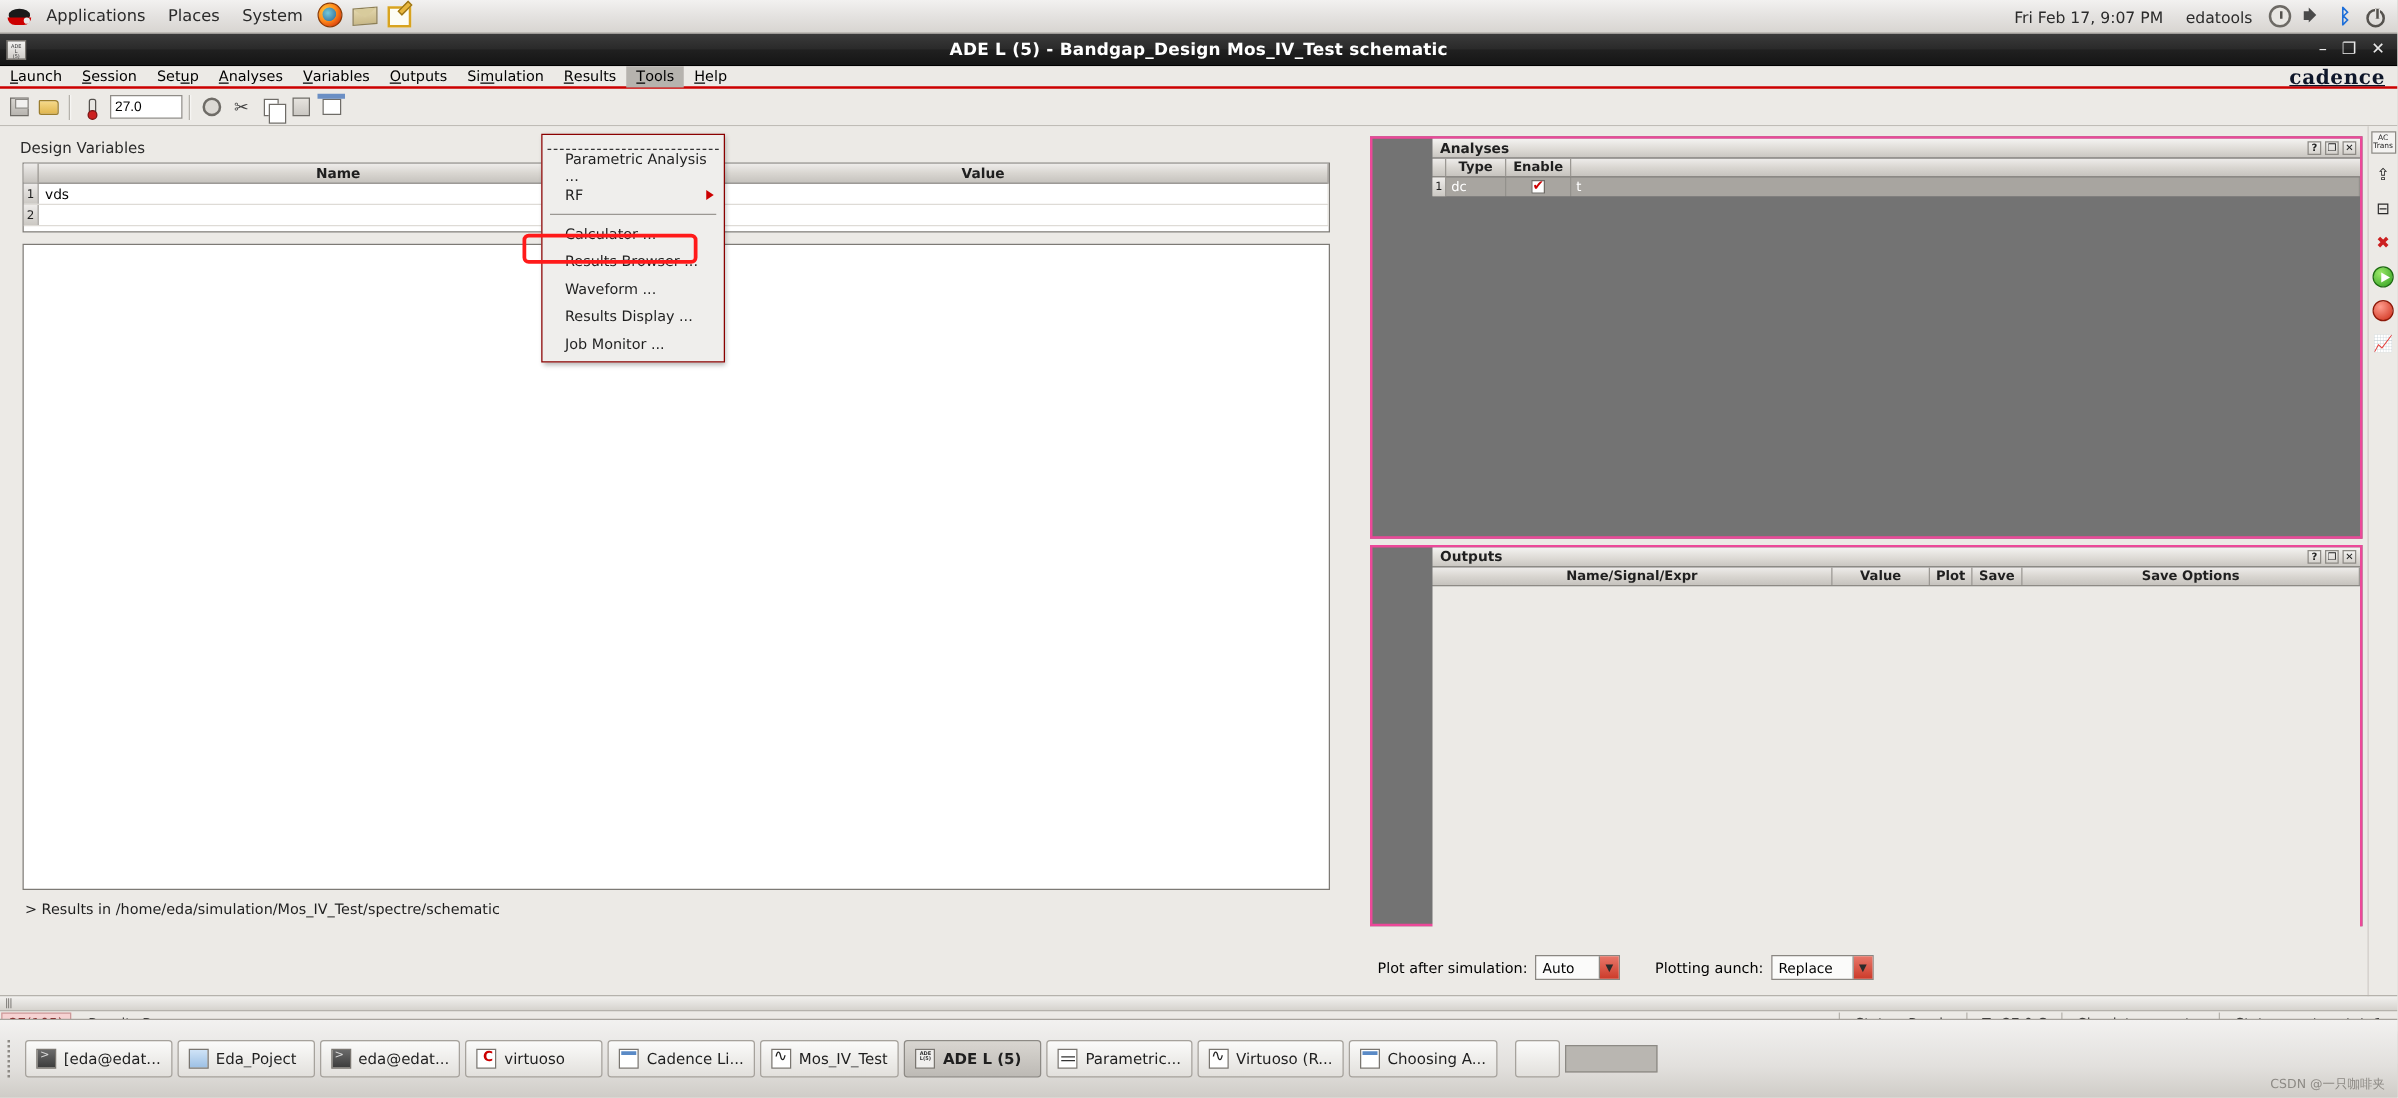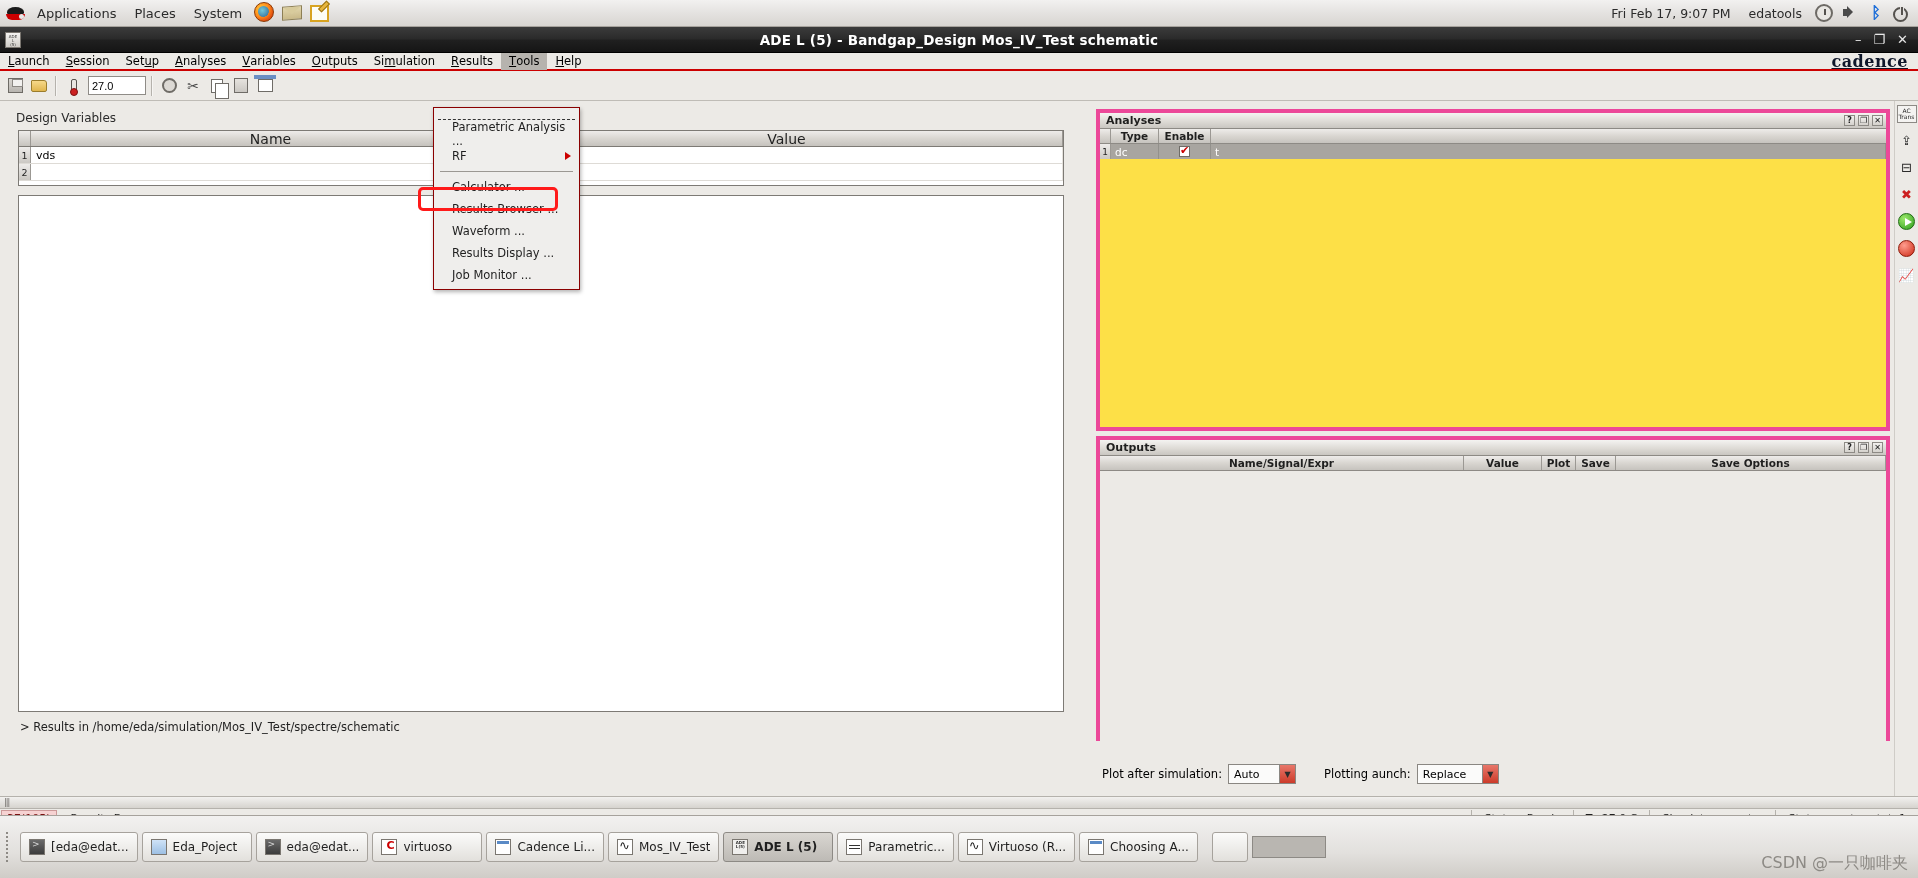--- a/index.html
+++ b/index.html
@@ -149,39 +149,39 @@
 
   .dv-label { padding: 10px 0 5px 16px; font-size: 12px; color: #2b2b2b; }
 
   .grid-box {
     margin: 0 28px 0 18px; border: 1px solid #7d7a75; background: #ffffff;
     height: 56px; position: relative;
   }
   .grid-head {
     display: flex; height: 16px;
     background: linear-gradient(to bottom,#eeecea 0%,#d9d6d1 50%, #c6c3be 100%);
-    border-bottom: 1px solid #7d7a75; font-size: 14px; font-weight: normal; color:#1f1f1f;
+    border-bottom: 1px solid #7d7a75; font-size: 11px; font-weight: bold; color:#1f1f1f;
   }
   .grid-head .gh { display:flex; align-items:center; justify-content:center; border-right: 1px solid #9b9893; height: 100%; }
   .gh-corner { width: 12px; background: linear-gradient(to bottom,#eeecea,#c6c3be); }
   .grid-row { display:flex; height: 17px; border-bottom: 1px solid #dedbd6; font-size: 11px; }
   .grid-row .rn {
     width: 12px; background: linear-gradient(to bottom,#eeecea,#cbc8c3);
     border-right: 1px solid #9b9893; font-size:9.5px; display:flex; align-items:center; justify-content:center; color:#1f1f1f;
   }
   .grid-row .cell { padding-left: 5px; display:flex; align-items:center; border-right: 1px solid #e6e3de; }
 
   .big-white {
     margin: 9px 28px 0 18px; background: #ffffff; border: 1px solid #7d7a75;
     height: 517px;
   }
   .results-line { padding: 8px 0 0 20px; font-size: 11.5px; color: #1f1f1f; }
 
   
-  .panel { position: absolute; background: #fde047; border: 4px solid #ec4899; }
+  .panel { position: absolute; background: #737373; border: 2px solid #ec4899; padding-left: 48px; }
   .panel-title {
     height: 16px; background: linear-gradient(to bottom,#f4f3f1 0%, #dedbd6 55%, #c9c6c1 100%);
     border-bottom: 1px solid #8d8a85; display:flex; align-items:center;
     font-size: 11px; font-weight: bold; padding-left: 6px; color: #1f1f1f;
   }
   .pt-btns { margin-left: auto; display:flex; gap: 3px; padding-right: 3px; align-items:center; }
   .pt-btns .b {
     width: 11px; height: 11px; font-size: 8px; line-height: 10px; text-align:center;
     background: linear-gradient(#f2f1ef,#d5d2cd); border: 1px solid #8d8a85; color:#222; cursor:default;
   }
@@ -307,21 +307,21 @@
   .tk-param { background: #ffffff; }
   .tk-param::after{content:'';position:absolute;left:2px;top:5px;width:11px;height:1px;background:#333;box-shadow:0 3px 0 #333;}
   .tray-slot {
     width: 36px; height: 30px; background: linear-gradient(to bottom,#fbfbfa,#e2e0dc);
     border: 1px solid #a6a29c; border-radius: 3px;
   }
   .tray-slot2 {
     width: 74px; height: 22px; background: #b9b6b1; border: 1px solid #8d8a85;
   }
   .watermark {
-    position: absolute; right: 10px; bottom: 4px; font-size: 16px; color: #8d8a85;
+    position: absolute; right: 10px; bottom: 4px; font-size: 10px; color: #8d8a85;
   }
 </style>
 </head>
 <body>
 
 <div id="app">
 
   <div class="gnome-panel">
     <div class="redhat-logo">
       <div class="hat"></div>

